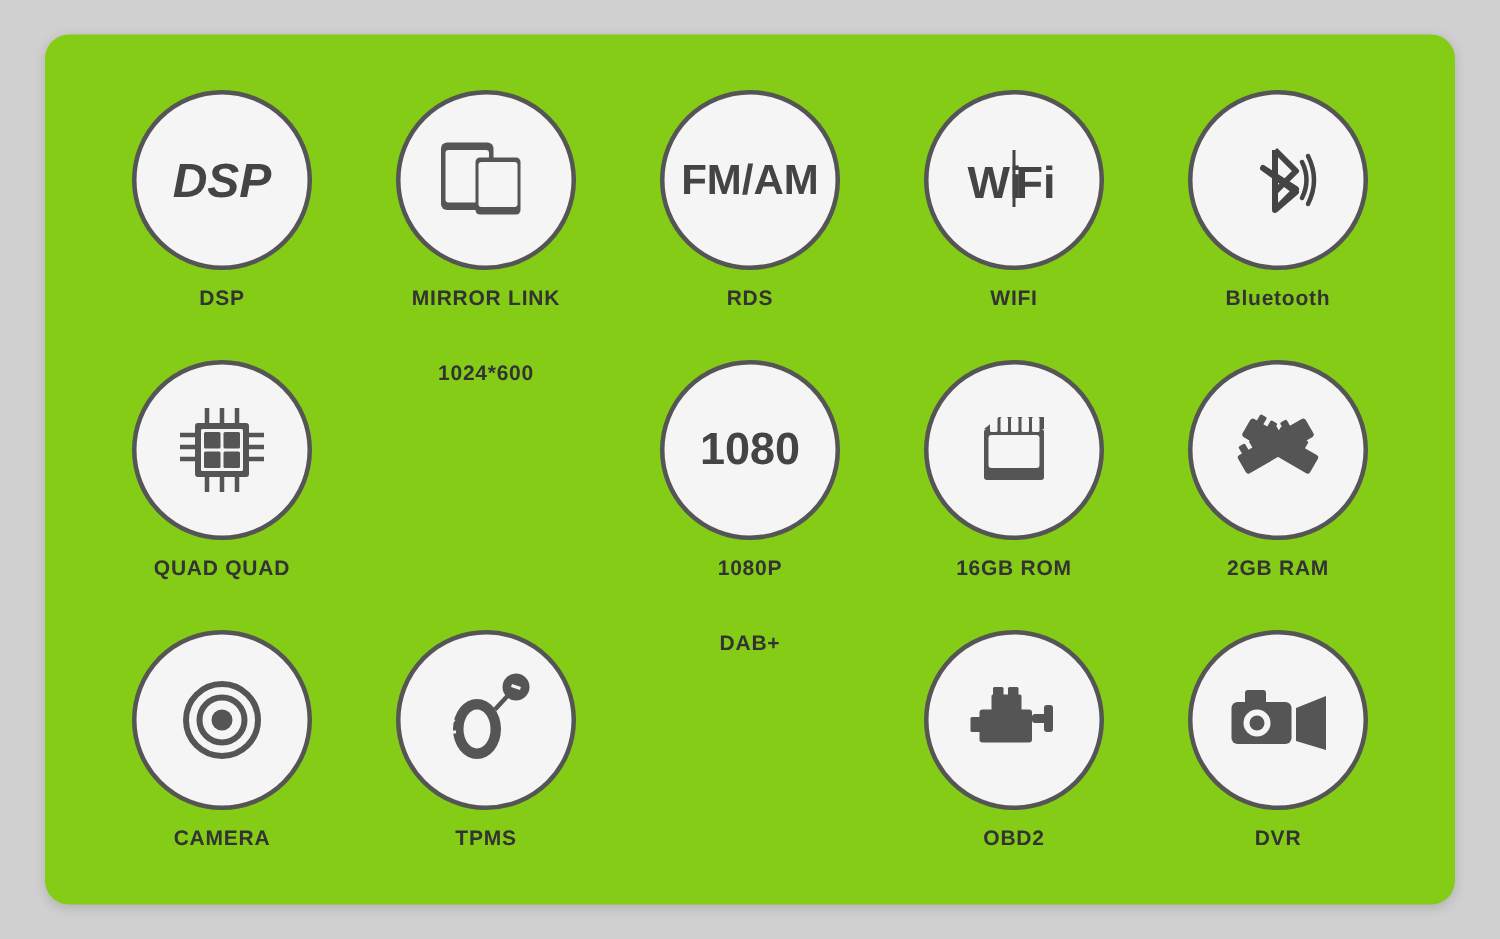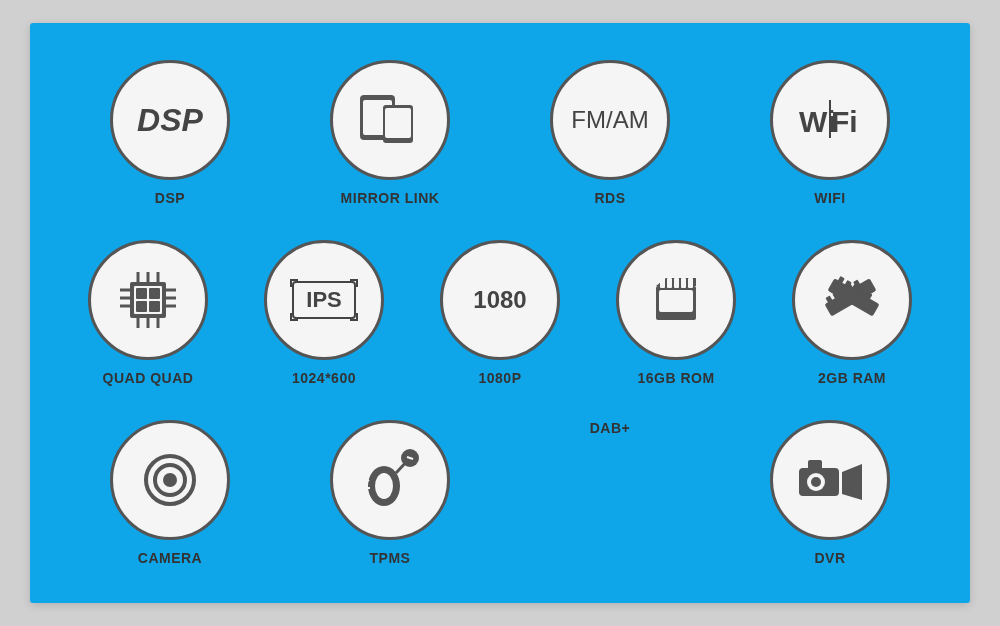--- a/index.html
+++ b/index.html
@@ -6,22 +6,22 @@
     body {
       width: 1000px;
       height: 626px;
       background: #d0d0d0;
       display: flex;
       align-items: center;
       justify-content: center;
       font-family: Arial, sans-serif;
     }
     .card {
-      background: #0ea5e9;
-      border-radius: 3px;
+      background: #84cc16;
+      border-radius: 16px;
       width: 940px;
       height: 580px;
       display: flex;
       flex-direction: column;
       justify-content: space-around;
       align-items: center;
       padding: 20px 30px;
       box-shadow: 0 2px 8px rgba(0,0,0,0.15);
     }
     .row {
@@ -65,21 +65,21 @@
     
     .dsp-text {
       font-size: 28px;
       font-weight: 900;
       color: #444;
       font-style: italic;
     }
 
     
     .text-1080 {
-      font-size: 24px;
+      font-size: 30px;
       font-weight: 900;
       color: #444;
       text-align: right;
     }
 
     
     .ips-container {
       border: 2px solid #444;
       padding: 4px 12px;
       border-radius: 4px;
@@ -128,41 +128,56 @@
             <rect x="30" y="18" width="26" height="30" rx="2" ry="2" fill="#f5f5f5"></rect>
           </svg>
         </div>
       </div>
       <span class="feature-label">MIRROR LINK</span>
     </div>
 
     <div class="feature-item">
       <div class="circle">
         <div class="icon-content">
-          <span style="font-size:24px;font-weight:400;color:#444;">FM/AM</span>
+          <span style="font-size:28px;font-weight:700;color:#444;">FM/AM</span>
         </div>
       </div>
       <span class="feature-label">RDS</span>
     </div>
 
     <div class="feature-item">
       <div class="circle">
         <div class="icon-content">
           <svg width="72" height="60" viewBox="0 0 72 60">
 
             <text x="5" y="42" font-size="30" font-weight="900" fill="#444" font-family="Arial">Wi</text>
             <text x="37" y="42" font-size="30" font-weight="900" fill="#444" font-family="Arial">Fi</text>
 
             <line x1="36" y1="10" x2="36" y2="48" stroke="#444" stroke-width="2"></line>
           </svg>
         </div>
       </div>
       <span class="feature-label">WIFI</span>
     </div>
 
+    <div class="feature-item">
+      <div class="circle">
+        <div class="icon-content">
+          <svg width="60" height="60" viewBox="0 0 60 60">
+
+            <path d="M28 10 L28 50 L42 36 L20 22 L42 38 L28 50" stroke="#444" stroke-width="4" fill="none" stroke-linejoin="round"></path>
+            <path d="M28 10 L42 24 L28 38" stroke="#444" stroke-width="4" fill="none" stroke-linejoin="round"></path>
+
+            <path d="M46 18 Q52 30 46 42" stroke="#444" stroke-width="3" fill="none" stroke-linecap="round"></path>
+            <path d="M50 14 Q58 30 50 46" stroke="#444" stroke-width="3" fill="none" stroke-linecap="round"></path>
+          </svg>
+        </div>
+      </div>
+      <span class="feature-label">Bluetooth</span>
+    </div>
   </div>
 
   <div class="row">
 
     <div class="feature-item">
       <div class="circle">
         <div class="icon-content">
           <svg width="72" height="65" viewBox="0 0 72 65">
 
             <rect x="18" y="14" width="36" height="36" rx="2" fill="#555"></rect>
@@ -188,31 +203,20 @@
             <line x1="26" y1="50" x2="26" y2="60" stroke="#555" stroke-width="3"></line>
             <line x1="36" y1="50" x2="36" y2="60" stroke="#555" stroke-width="3"></line>
             <line x1="46" y1="50" x2="46" y2="60" stroke="#555" stroke-width="3"></line>
           </svg>
         </div>
       </div>
       <span class="feature-label">QUAD QUAD</span>
     </div>
 
     <div class="feature-item">
-      <div class="circle">
-        <div class="icon-content">
-          <div class="ips-container">
-            <div class="ips-corner tl"></div>
-            <div class="ips-corner tr"></div>
-            <div class="ips-corner bl"></div>
-            <div class="ips-corner br"></div>
-            <span class="ips-text">IPS</span>
-          </div>
-        </div>
-      </div>
       <span class="feature-label">1024*600</span>
     </div>
 
     <div class="feature-item">
       <div class="circle">
         <div class="icon-content">
           <span class="text-1080">1080</span>
         </div>
       </div>
       <span class="feature-label">1080P</span>
@@ -304,20 +308,41 @@
           </svg>
         </div>
       </div>
       <span class="feature-label">TPMS</span>
     </div>
 
     <div class="feature-item">
       <span class="feature-label">DAB+</span>
     </div>
 
+    <div class="feature-item">
+      <div class="circle">
+        <div class="icon-content">
+          <svg width="70" height="65" viewBox="0 0 70 65">
+
+            <rect x="12" y="25" width="35" height="22" rx="2" fill="#555"></rect>
+
+            <rect x="20" y="15" width="20" height="12" rx="1" fill="#555"></rect>
+
+            <rect x="21" y="10" width="7" height="8" rx="1" fill="#555"></rect>
+            <rect x="31" y="10" width="7" height="8" rx="1" fill="#555"></rect>
+
+            <rect x="47" y="28" width="12" height="6" rx="2" fill="#555"></rect>
+            <rect x="55" y="22" width="6" height="18" rx="2" fill="#555"></rect>
+
+            <rect x="6" y="30" width="8" height="10" rx="1" fill="#555"></rect>
+          </svg>
+        </div>
+      </div>
+      <span class="feature-label">OBD2</span>
+    </div>
 
     <div class="feature-item">
       <div class="circle">
         <div class="icon-content">
           <svg width="72" height="60" viewBox="0 0 72 60">
 
             <rect x="5" y="18" width="40" height="28" rx="4" fill="#555"></rect>
 
             <circle cx="22" cy="32" r="9" fill="#f5f5f5"></circle>
             <circle cx="22" cy="32" r="5" fill="#555"></circle>

